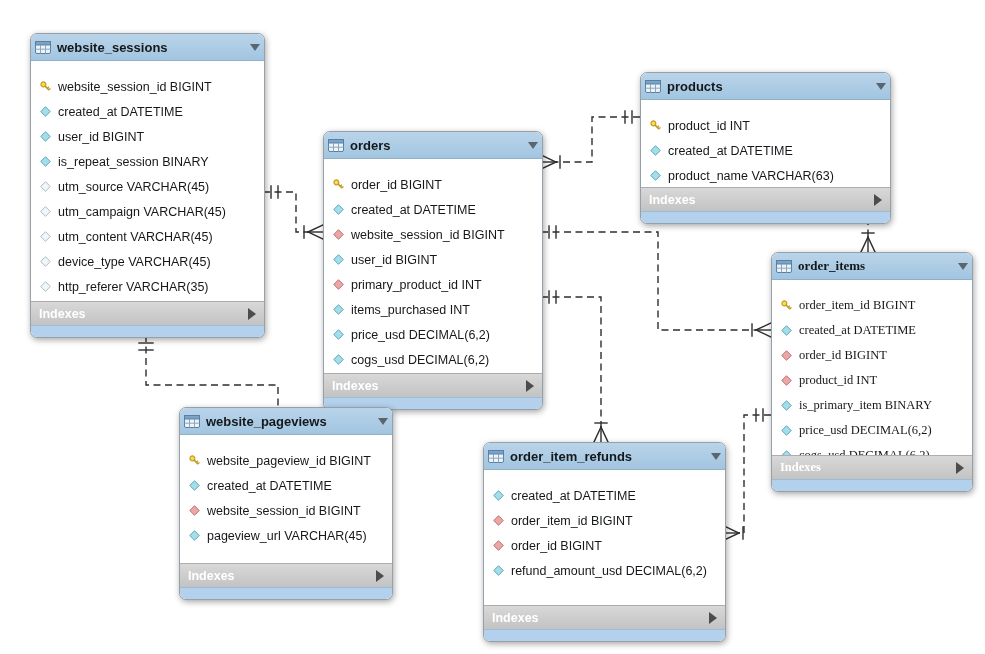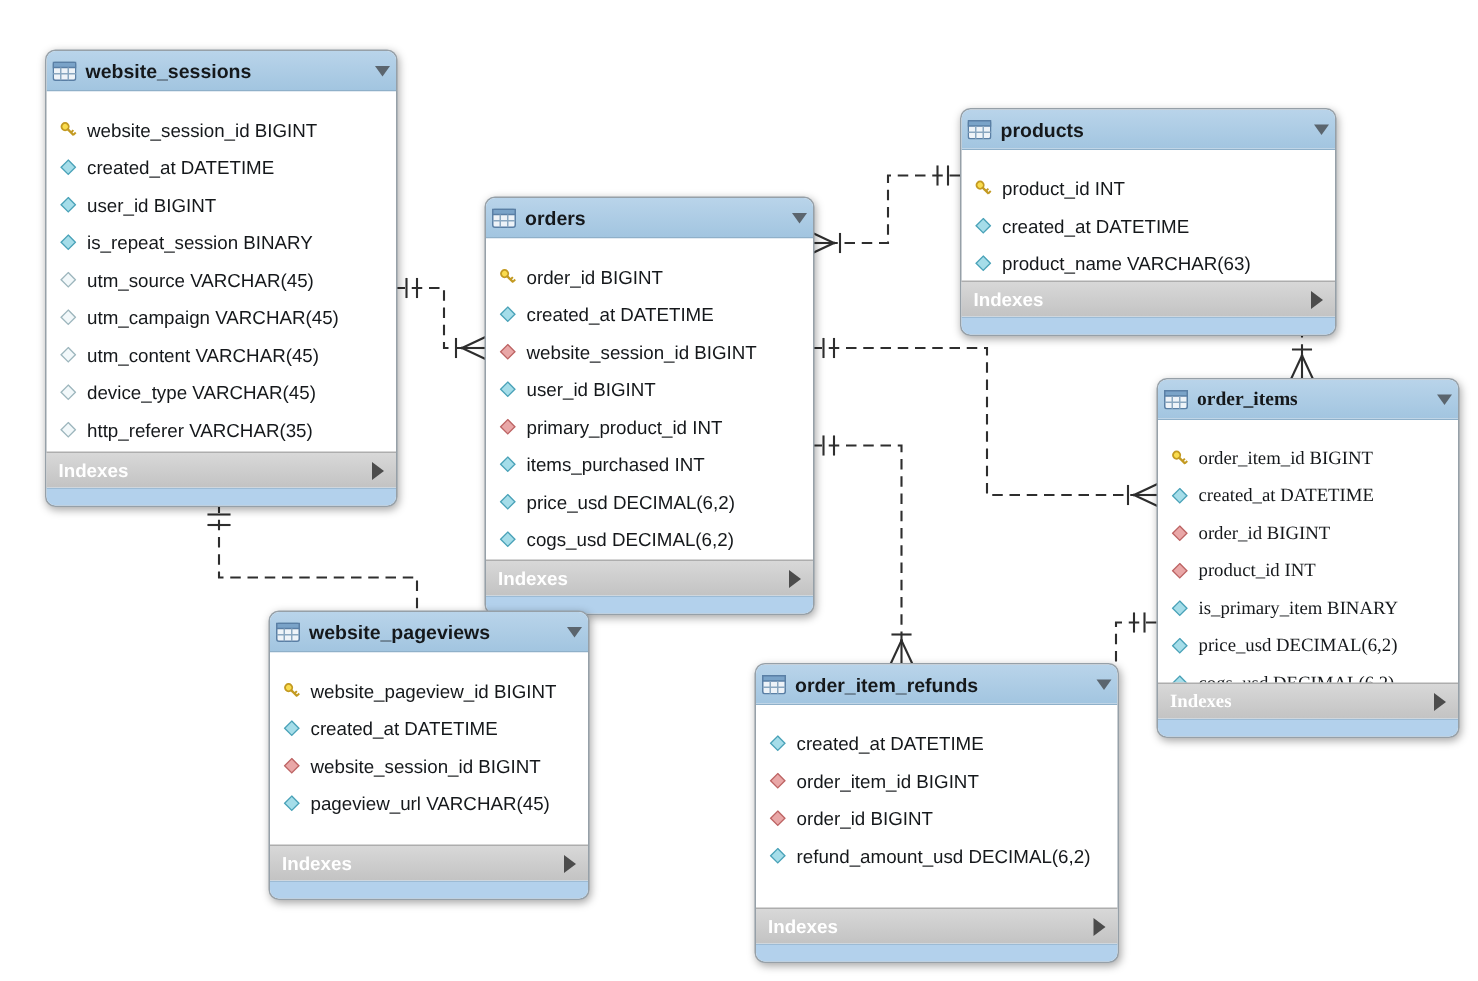--- a/index.html
+++ b/index.html
@@ -473,21 +473,21 @@
             </span>
             <span class="collabel">pageview_url VARCHAR(45)</span>
           </div>
         </div>
     <div class="indexes">
       <span>Indexes</span>
       <span class="expand"></span>
     </div>
     <div class="strip"></div>
   </div>
-      <div class="etable" style="left: 483px; top: 442px; width: 241px; height: 198px; margin-left: 20px;">
+      <div class="etable" style="left: 483px; top: 442px; width: 241px; height: 198px;">
     <div class="thead">
       <span class="ticon">
         <svg viewBox="0 0 16 13" width="16" height="13">
           <rect x="0.5" y="0.5" width="15" height="12" rx="1.5" fill="#eef3f8" stroke="#5a7fa5"></rect>
           <rect x="0.5" y="0.5" width="15" height="3.5" fill="#7aa3c8" stroke="#5a7fa5"></rect>
           <line x1="5.5" y1="4" x2="5.5" y2="12.5" stroke="#8aa7c0"></line>
           <line x1="10.5" y1="4" x2="10.5" y2="12.5" stroke="#8aa7c0"></line>
           <line x1="0.5" y1="8.2" x2="15.5" y2="8.2" stroke="#8aa7c0"></line>
         </svg>
       </span>

